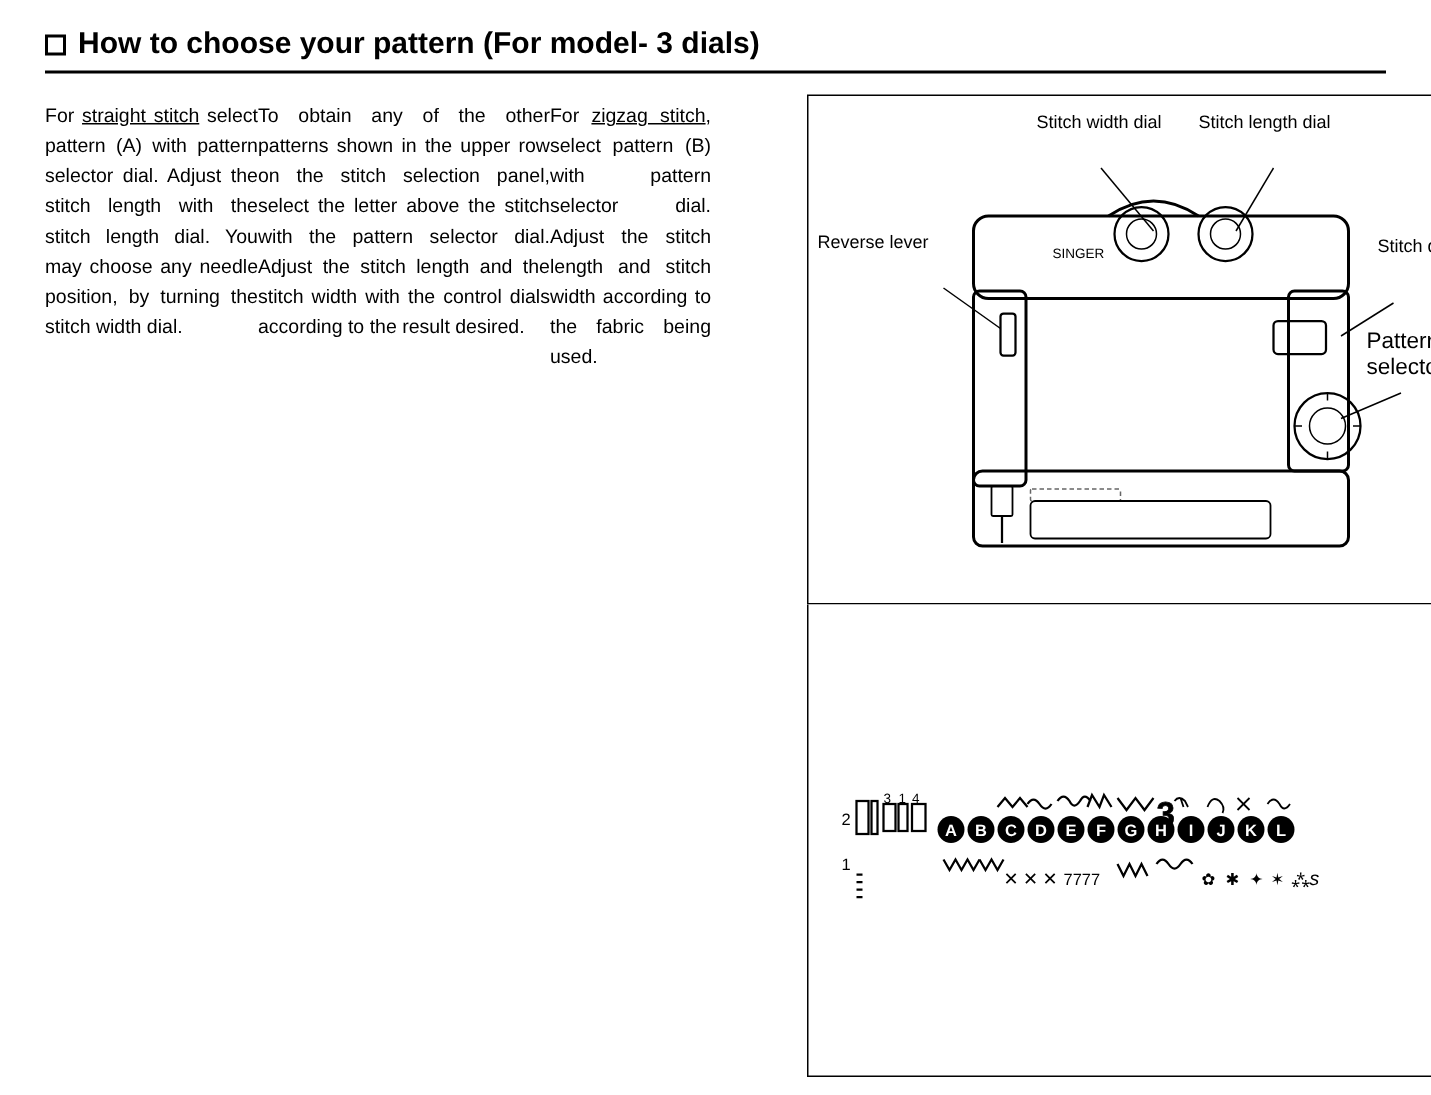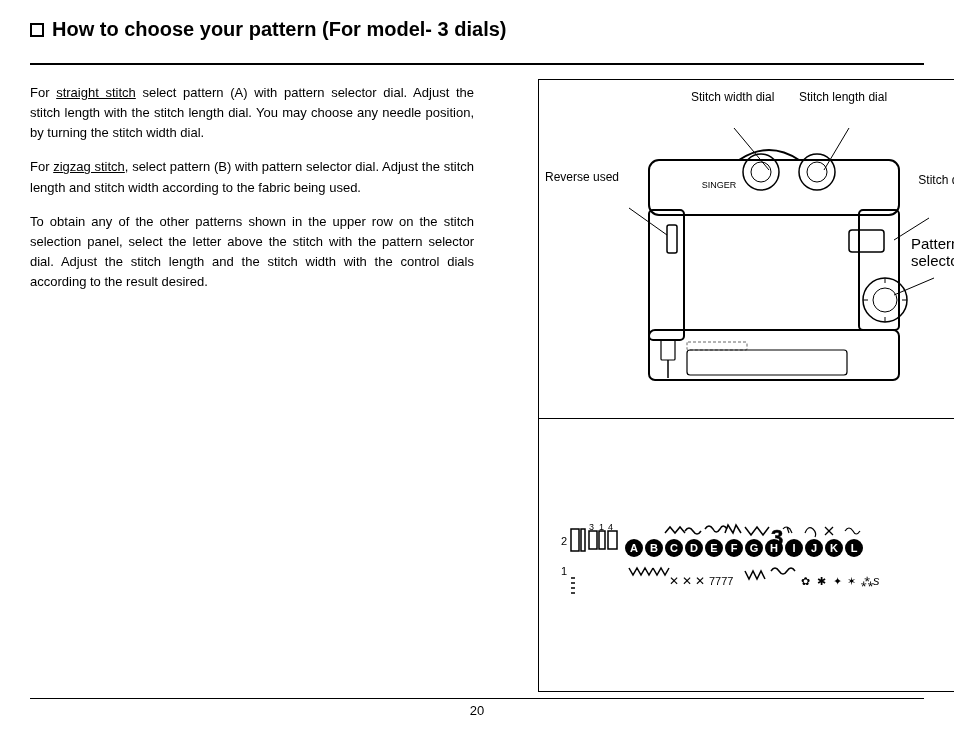--- a/index.html
+++ b/index.html
@@ -22,21 +22,21 @@
     }
 
     .page-title {
       display: flex;
       align-items: center;
       gap: 8px;
       font-size: 20px;
       font-weight: bold;
       margin-bottom: 14px;
       border-bottom: 2px solid #000;
-      padding-bottom: 22px;
+      padding-bottom: 6px;
     }
 
     .title-checkbox {
       width: 14px;
       height: 14px;
       border: 2px solid #000;
       display: inline-block;
       flex-shrink: 0;
     }
 
@@ -44,21 +44,21 @@
       display: flex;
       flex: 1;
       gap: 0;
     }
 
     .left-panel {
       width: 460px;
       flex-shrink: 0;
       padding-right: 16px;
       display: flex;
-      flex-direction: column;
+      flex-direction: row;
       justify-content: flex-start;
       padding-top: 4px;
     }
 
     .left-panel p {
       text-align: justify;
       margin-bottom: 14px;
       line-height: 1.55;
       font-size: 13px;
     }
@@ -182,35 +182,35 @@
     <span>How to choose your pattern (For model- 3 dials)</span>
   </div>
 
   <div class="content-area">
 
     <div class="left-panel">
       <p>
         For <span class="underline">straight stitch</span> select pattern (A) with pattern selector dial. Adjust the stitch length with the stitch length dial. You may choose any needle position, by turning the stitch width dial.
       </p>
       <p>
+        To obtain any of the other patterns shown in the upper row on the stitch selection panel, select the letter above the stitch with the pattern selector dial. Adjust the stitch length and the stitch width with the control dials according to the result desired.
+      </p>
+      <p>
         For <span class="underline">zigzag stitch</span>, select pattern (B) with pattern selector dial. Adjust the stitch length and stitch width according to the fabric being used.
       </p>
-      <p>
-        To obtain any of the other patterns shown in the upper row on the stitch selection panel, select the letter above the stitch with the pattern selector dial. Adjust the stitch length and the stitch width with the control dials according to the result desired.
-      </p>
     </div>
 
     <div class="right-panel">
 
       <div class="diagram-box">
         <div class="machine-diagram">
 
           <span class="label-stitch-width">Stitch width dial</span>
           <span class="label-stitch-length">Stitch length dial</span>
-          <span class="label-reverse">Reverse used</span>
+          <span class="label-reverse">Reverse lever</span>
           <span class="label-stitch-display">Stitch display</span>
           <span class="label-pattern-selector">Pattern<br>selector dial</span>
 
           <svg width="420" height="320" viewBox="0 0 420 320" style="position:absolute;top:20px;left:0;">
 
             <line x1="195" y1="28" x2="230" y2="70" stroke="#000" stroke-width="1"></line>
 
             <line x1="310" y1="28" x2="285" y2="70" stroke="#000" stroke-width="1"></line>
 
             <line x1="90" y1="108" x2="128" y2="135" stroke="#000" stroke-width="1"></line>
@@ -353,15 +353,14 @@
             <text x="320" y="82" font-size="13" font-family="Arial" font-style="italic">s</text>
 
           </svg>
         </div>
 
       </div>
 
     </div>
   </div>
 
-  <div class="page-number">20</div>
 
 </div>
 
 </body></html>

